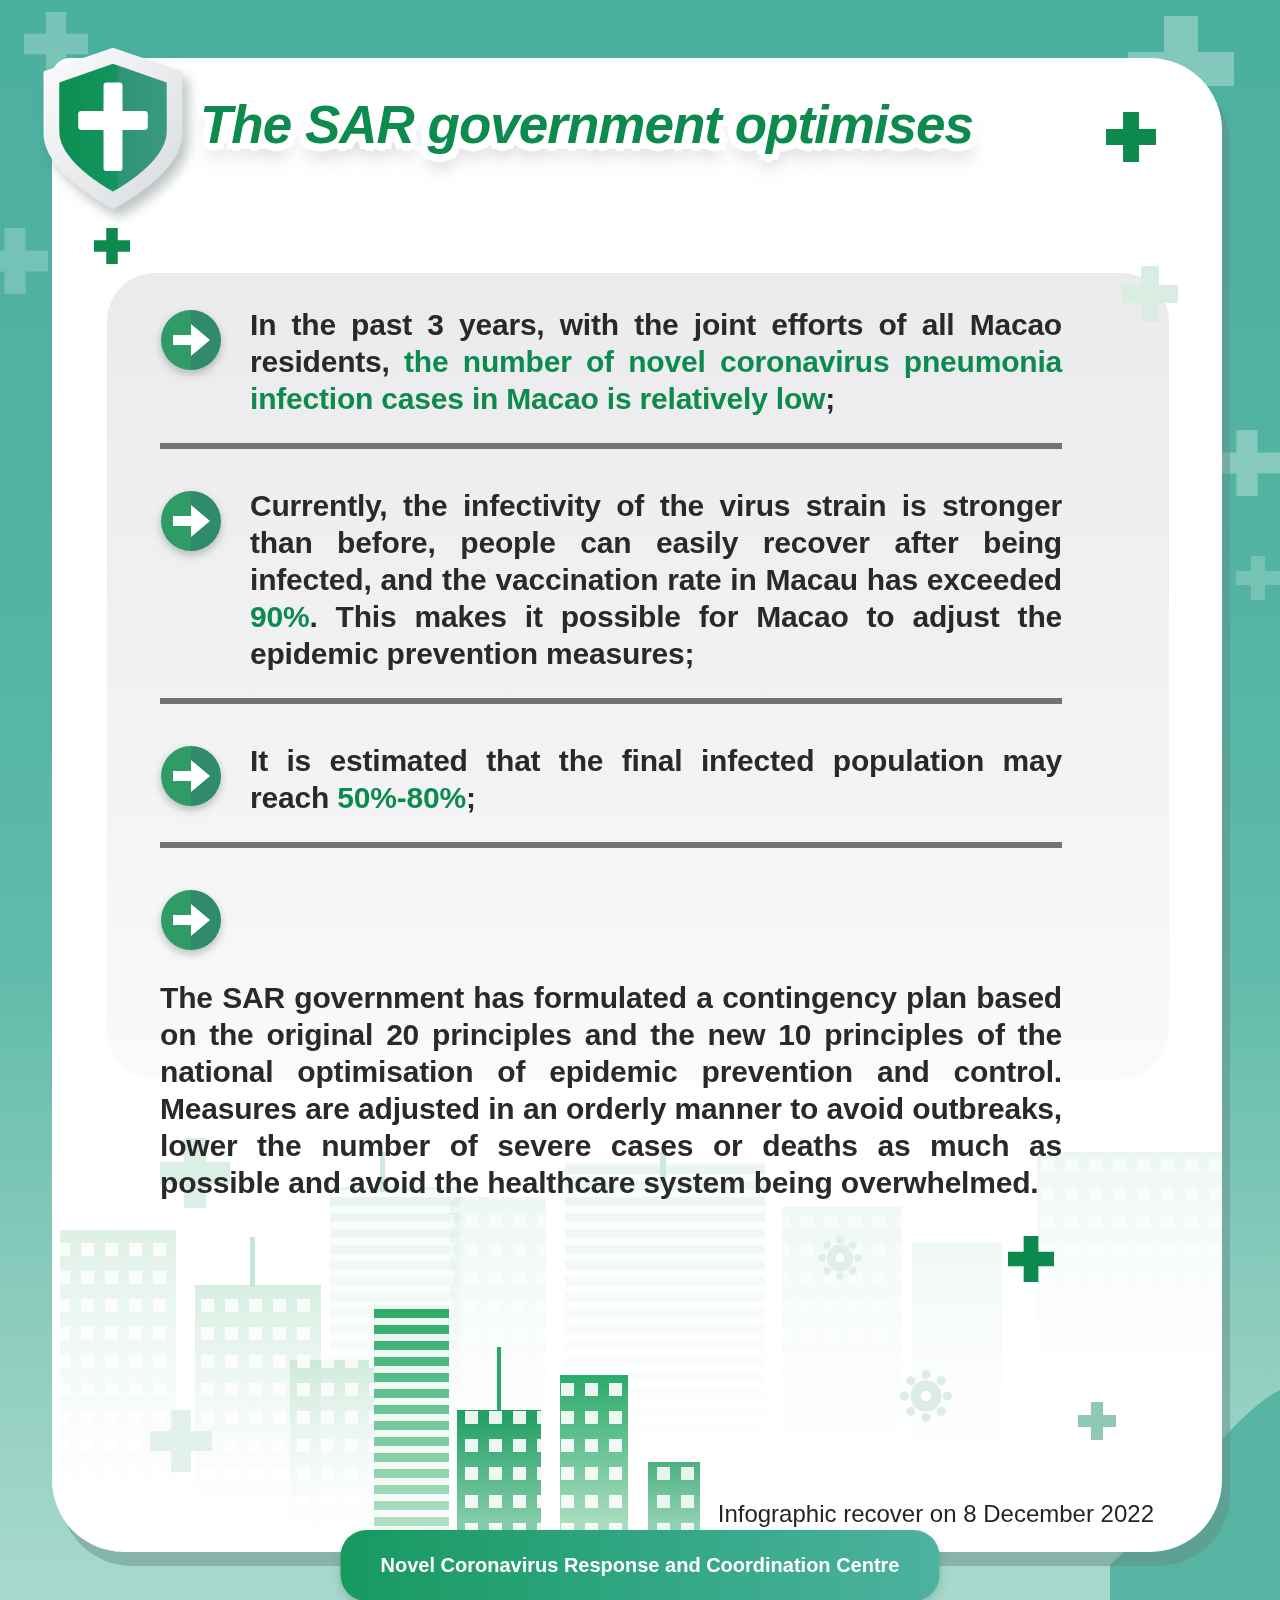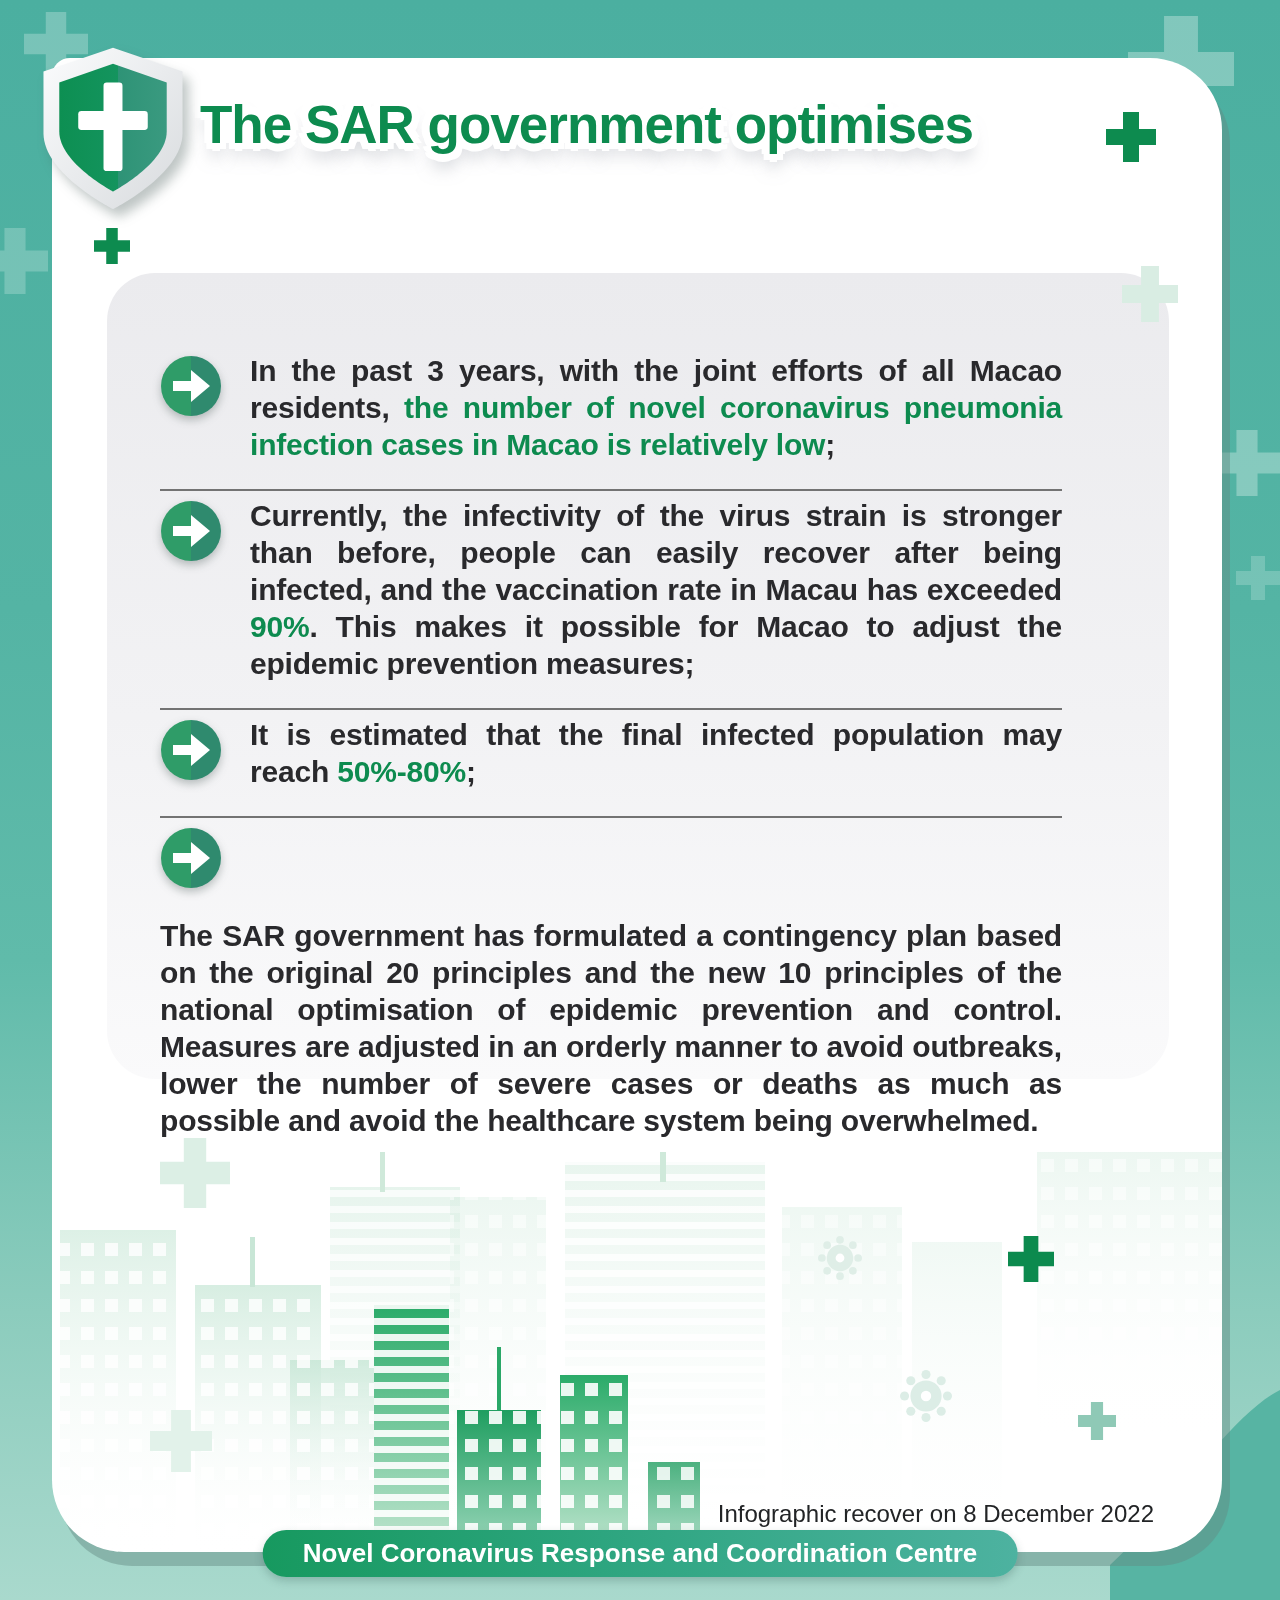--- a/index.html
+++ b/index.html
@@ -27,34 +27,35 @@
   
   .title{
     position:absolute;left:148px;top:38px;width:880px;
     font-size:53px;line-height:58px;font-weight:bold;letter-spacing:-1px;
     color:#0d8b4f;
     text-shadow:
       -6px -6px 0 #fff, 6px -6px 0 #fff, -6px 6px 0 #fff, 6px 6px 0 #fff,
       -8px 0 0 #fff, 8px 0 0 #fff, 0 -8px 0 #fff, 0 8px 0 #fff,
       0 14px 16px rgba(150,155,165,.55);
     z-index:4;
+    font-style:italic;
   }
   
   .panel{
     position:absolute;left:55px;top:215px;width:1062px;height:806px;
     border-radius:48px;
     background:linear-gradient(180deg,#ebebee 0%,#f2f2f4 55%,#fafafb 100%);
     z-index:1;
   }
   
   .bullets{
-    position:absolute;left:108px;top:248px;width:902px;z-index:3;margin-top:46px;
+    position:absolute;left:108px;top:248px;width:902px;z-index:3;
   }
   .bullet-row{display:flex;gap:28px;align-items:flex-start;}
-  .bullet-row + .bullet-row{border-top:2px solid #737373;padding-top:6px;}
+  .bullet-row + .bullet-row{border-top:6px solid #737373;padding-top:38px;}
   .bullet-row{padding-bottom:26px;}
   .bullet-row:last-child{padding-bottom:0;flex-direction:column;}
   .bullet-icon{flex:0 0 62px;width:62px;height:62px;margin-top:3px;
     filter:drop-shadow(0 4px 4px rgba(40,60,55,.30));}
   .bullet-text{
     margin:0;flex:1;
     font-size:30px;line-height:37px;font-weight:bold;letter-spacing:-.2px;
     color:#29292c;text-align:justify;
   }
   .bullet-text .hl{color:#0d8b4f;}
@@ -62,23 +63,23 @@
   .skyline{position:absolute;left:0;bottom:0;width:1170px;height:400px;z-index:0;}
   
   .produced{
     position:absolute;right:68px;top:1442px;z-index:3;
     font-size:24px;color:#222426;
   }
   .produced b{font-weight:normal;}
   
   .footer-pill{
     position:absolute;left:50%;top:1530px;transform:translateX(-50%);
-    height:47px;line-height:47px;padding:0 40px;border-radius:26px;
+    height:47px;line-height:47px;padding:12px 40px;border-radius:26px;
     background:linear-gradient(90deg,#17995f 0%,#2da57f 45%,#4db2a0 100%);
-    color:#ffffff;font-size:26px;font-weight:bold;white-space:nowrap;
+    color:#ffffff;font-size:20px;font-weight:bold;white-space:nowrap;
     box-shadow:0 4px 8px rgba(40,80,70,.25);
     z-index:6;
   }
   
   .shield{position:absolute;left:34px;top:44px;width:158px;height:172px;z-index:5;
     filter:drop-shadow(6px 8px 6px rgba(70,90,85,.35));}
   
   .wave{position:absolute;right:0;bottom:0;width:170px;height:240px;z-index:1;}
   
   .virus{position:absolute;z-index:2;}

